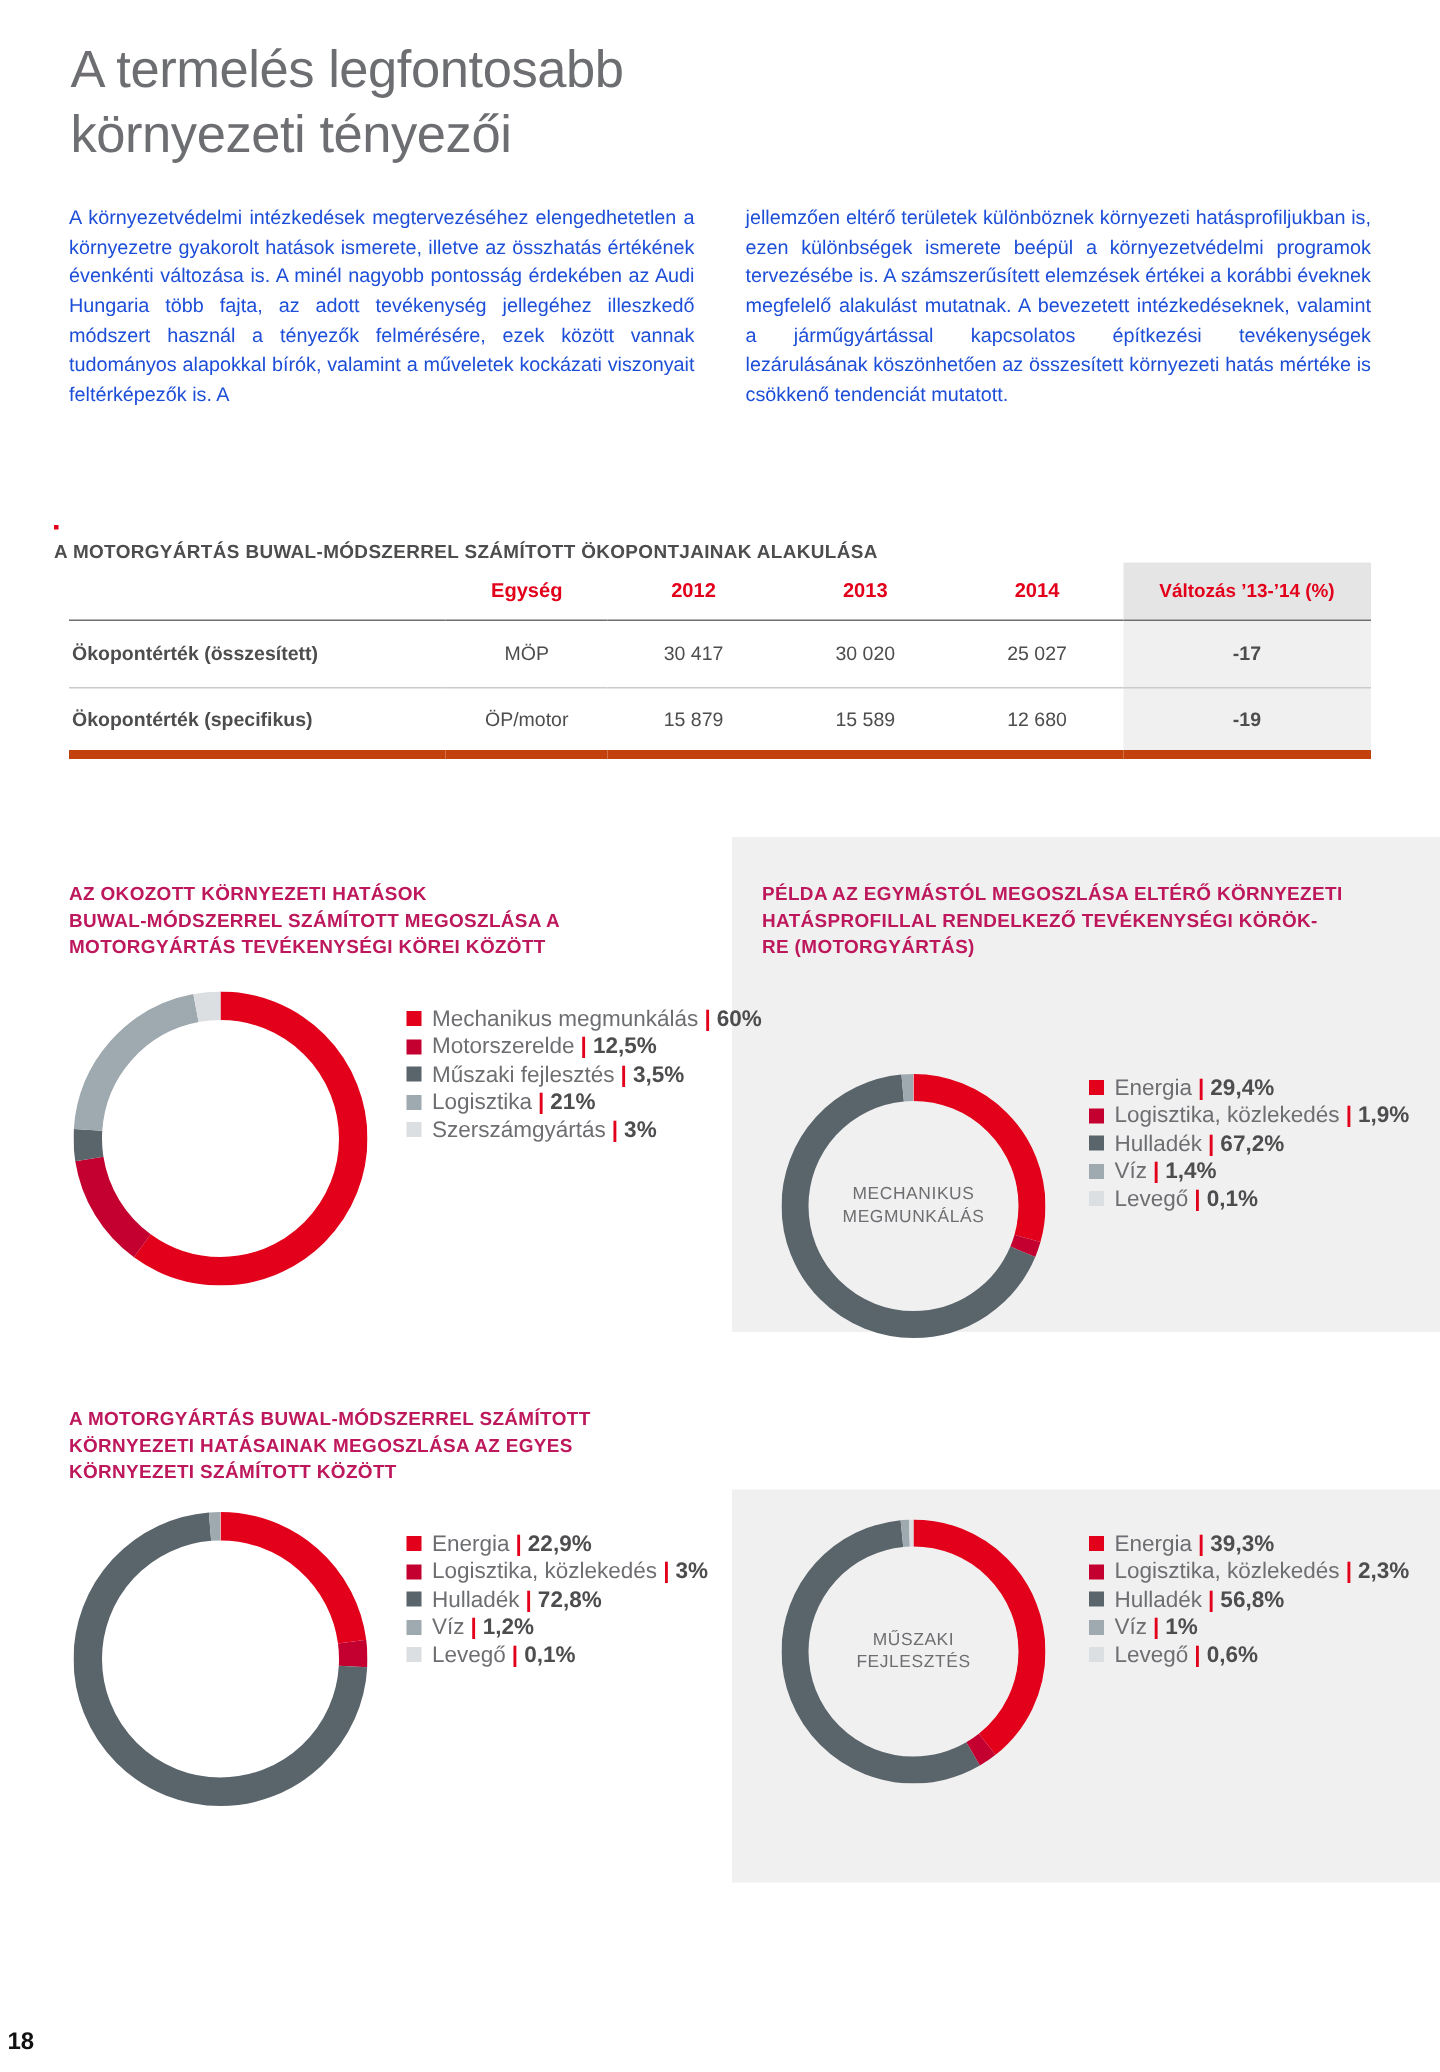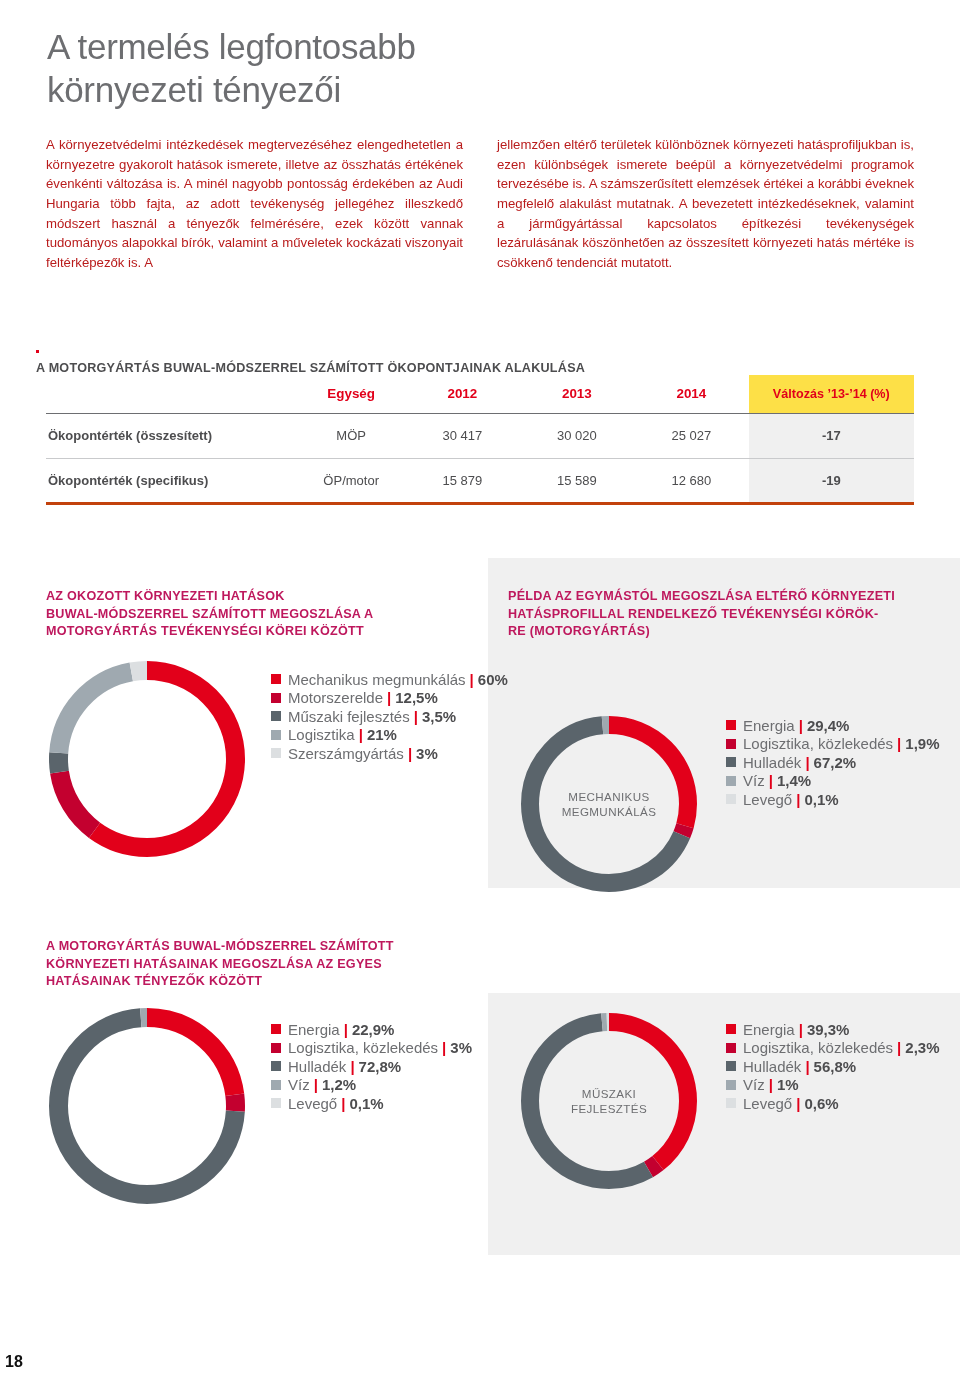--- a/index.html
+++ b/index.html
@@ -34,21 +34,21 @@
     left: 46px;
     top: 122px;
     width: 868px;
     display: flex;
     gap: 34px;
   }
   .intro-col {
     width: 417px;
     font-size: 13.2px;
     line-height: 19.6px;
-    color: #b91c1c;
+    color: #1d4ed8;
     text-align: justify;
     hyphens: auto;
   }
 
   
   .section-head {
     position: absolute;
     display: flex;
     align-items: flex-start;
     gap: 7px;
@@ -92,32 +92,32 @@
     height: 38px;
     border-bottom: 1.5px solid #6d6e71;
   }
   .eco-table thead th.col-label { border-bottom: 1.5px solid #6d6e71; }
   .eco-table tbody td {
     text-align: center;
     color: #4d4d4f;
     font-size: 13px;
     border-bottom: 1px solid #c9cacc;
   }
-  .eco-table tbody tr:last-child td { border-bottom: 3px solid #c2410c; }
+  .eco-table tbody tr:last-child td { border-bottom: 6px solid #c2410c; }
   .eco-table td.row-label, .eco-table th.col-label {
     text-align: left;
     font-weight: bold;
     color: #4d4d4f;
     padding-left: 2px;
     width: 258px;
   }
   .eco-table .col-unit   { width: 110px; }
   .eco-table .col-year   { width: 118px; }
   .eco-table .col-change { width: 170px; background: #f0f0f0; font-weight: bold; }
-  .eco-table thead th.col-change { background: #fde047; font-size: 12.6px; margin-top: 11px; }
+  .eco-table thead th.col-change { background: #e5e5e5; font-size: 12.6px; margin-top: 11px; }
 
   .panel-bg {
     position: absolute;
     background: #f0f0f0;
   }
   #panel-1 { left: 488px; top: 558px; width: 472px; height: 330px; }
   #panel-2 { left: 488px; top: 993px; width: 472px; height: 262px; }
 
   .chart-head {
     position: absolute;
@@ -243,21 +243,21 @@
 
 <div class="chart-head" id="head-b">
   <span class="l">PÉLDA AZ EGYMÁSTÓL MEGOSZLÁSA ELTÉRŐ KÖRNYEZETI</span><br>
   <span class="l">HATÁSPROFILLAL RENDELKEZŐ TEVÉKENYSÉGI KÖRÖK-</span><br>
   <span class="l">RE (MOTORGYÁRTÁS)</span>
 </div>
 
 <div class="chart-head" id="head-c">
   <span class="l">A MOTORGYÁRTÁS BUWAL-MÓDSZERREL SZÁMÍTOTT</span><br>
   <span class="l">KÖRNYEZETI HATÁSAINAK MEGOSZLÁSA AZ EGYES</span><br>
-  <span class="l">HATÁSAINAK TÉNYEZŐK KÖZÖTT</span>
+  <span class="l">KÖRNYEZETI SZÁMÍTOTT KÖZÖTT</span>
 </div>
 
 <div class="donut-wrap" id="donut-0" style="left:49px; top:661px;">
   <div class="donut" style="width: 196px; height: 196px;">
       <svg width="196" height="196" viewBox="0 0 196 196">
         <circle cx="98" cy="98" r="88.5" fill="none" stroke="#e2001a" stroke-width="19" stroke-dasharray="333.63713981123607 223.4247598741574" stroke-dashoffset="0" transform="rotate(-90 98 98)"></circle>
         <circle cx="98" cy="98" r="88.5" fill="none" stroke="#c3002f" stroke-width="19" stroke-dasharray="69.50773746067418 487.5541622247192" stroke-dashoffset="-333.63713981123607" transform="rotate(-90 98 98)"></circle>
         <circle cx="98" cy="98" r="88.5" fill="none" stroke="#5a646b" stroke-width="19" stroke-dasharray="19.46216648898877 537.5997331964046" stroke-dashoffset="-403.1448772719102" transform="rotate(-90 98 98)"></circle>
         <circle cx="98" cy="98" r="88.5" fill="none" stroke="#9fa9b0" stroke-width="19" stroke-dasharray="116.77299893393261 440.2889007514608" stroke-dashoffset="-422.607043760899" transform="rotate(-90 98 98)"></circle>
         <circle cx="98" cy="98" r="88.5" fill="none" stroke="#dcdfe1" stroke-width="19" stroke-dasharray="16.6818569905618 540.3800426948316" stroke-dashoffset="-539.3800426948316" transform="rotate(-90 98 98)"></circle>

